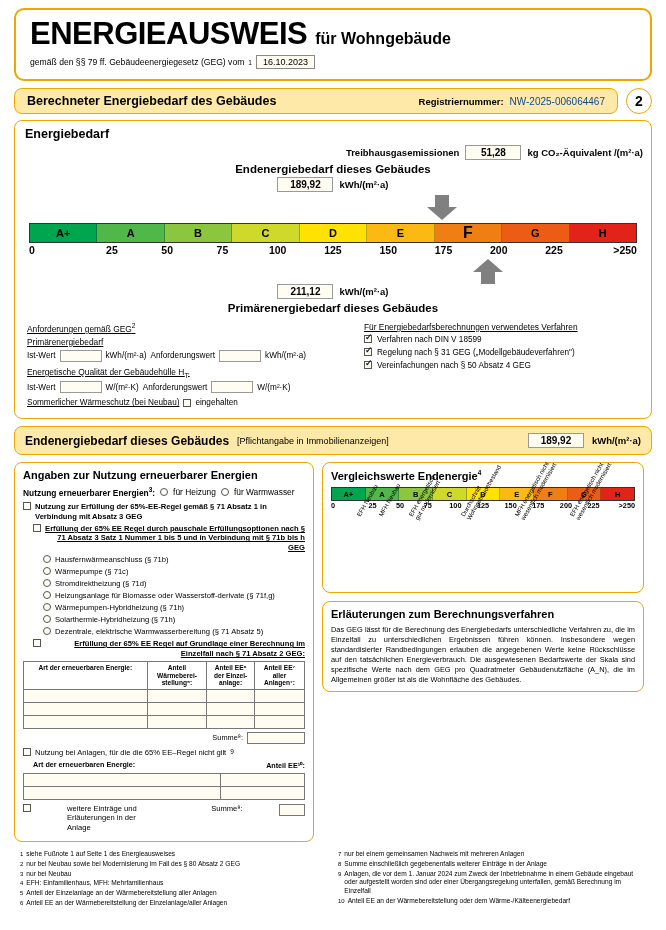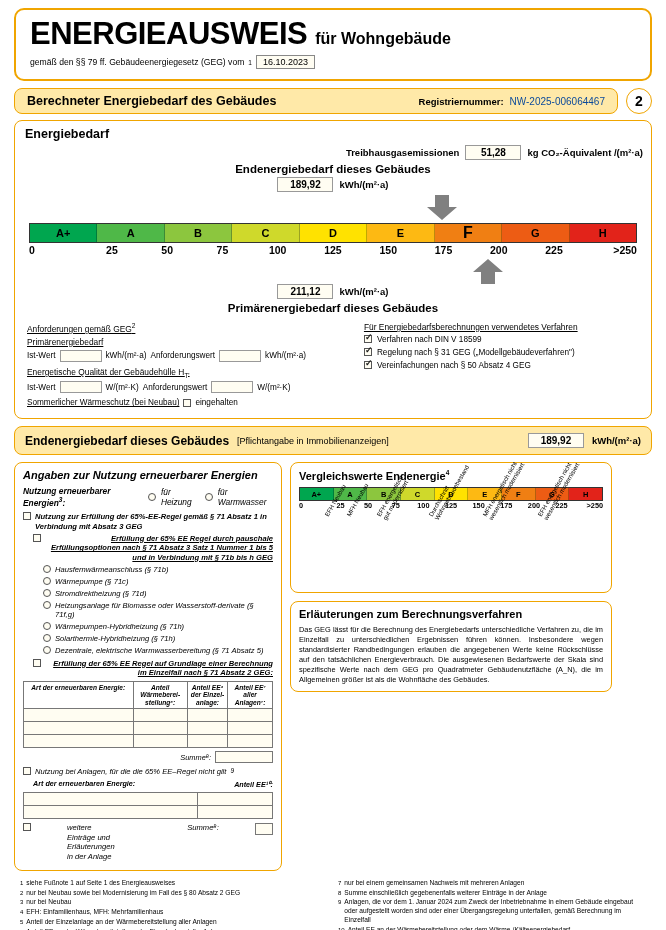--- a/index.html
+++ b/index.html
@@ -166,21 +166,21 @@
     padding: 6px 10px;
     display: flex; align-items: center; gap: 8px;
     margin-bottom: 7px;
   }
   .strip-title { font-weight: bold; font-size: 12px; }
   .strip-note { font-size: 9px; }
   .strip-spacer { flex: 1; }
 
   
   .lower { display: flex; gap: 8px; }
-  .lower-left { width: 268px; font-style: italic; }
+  .lower-left { width: 300px; }
   .lower-right { width: 322px; display: flex; flex-direction: column; gap: 8px; }
 
   .panel { border: 1.5px solid #f0a500; border-radius: 8px; padding: 6px 8px; }
   .panel-title { font-weight: bold; font-size: 11px; margin-bottom: 5px; }
 
   .nz-line { font-size: 8.4px; display: flex; align-items: center; gap: 5px; margin-bottom: 4px; }
   .radio {
     width: 8px; height: 8px; border: 1px solid #555; border-radius: 50%;
     background: #fffdf2; display: inline-block; flex: none;
   }

